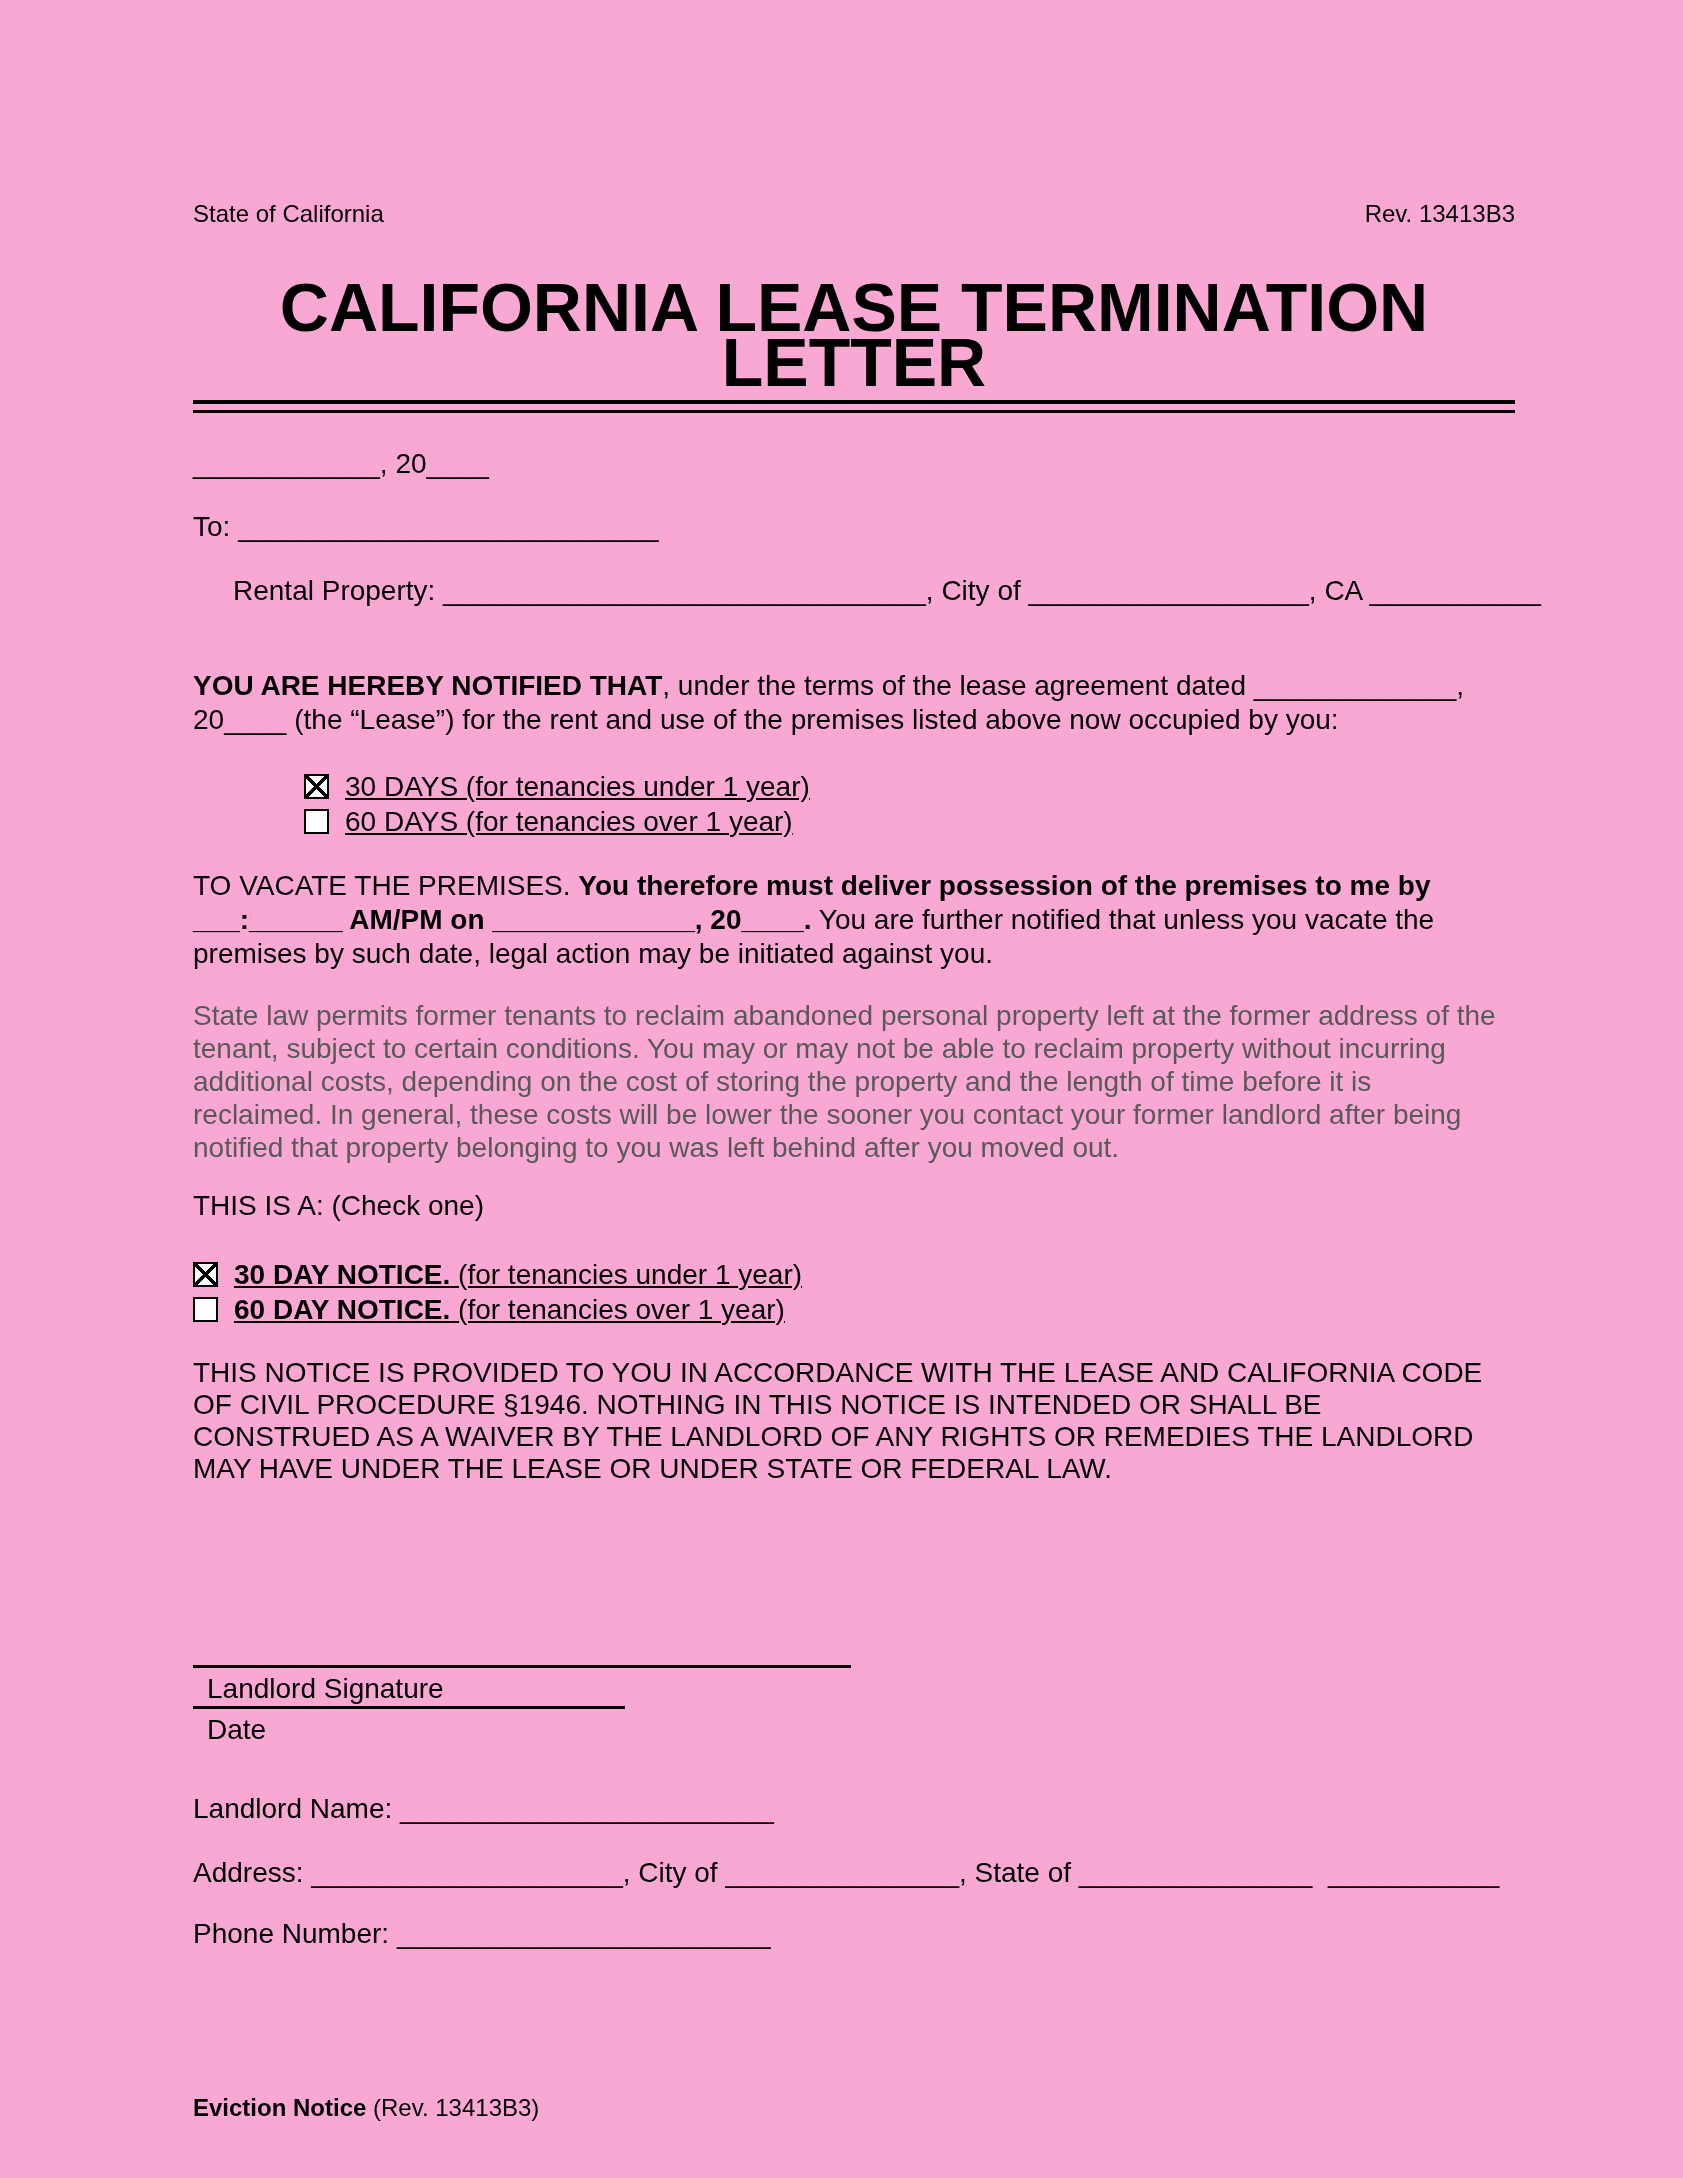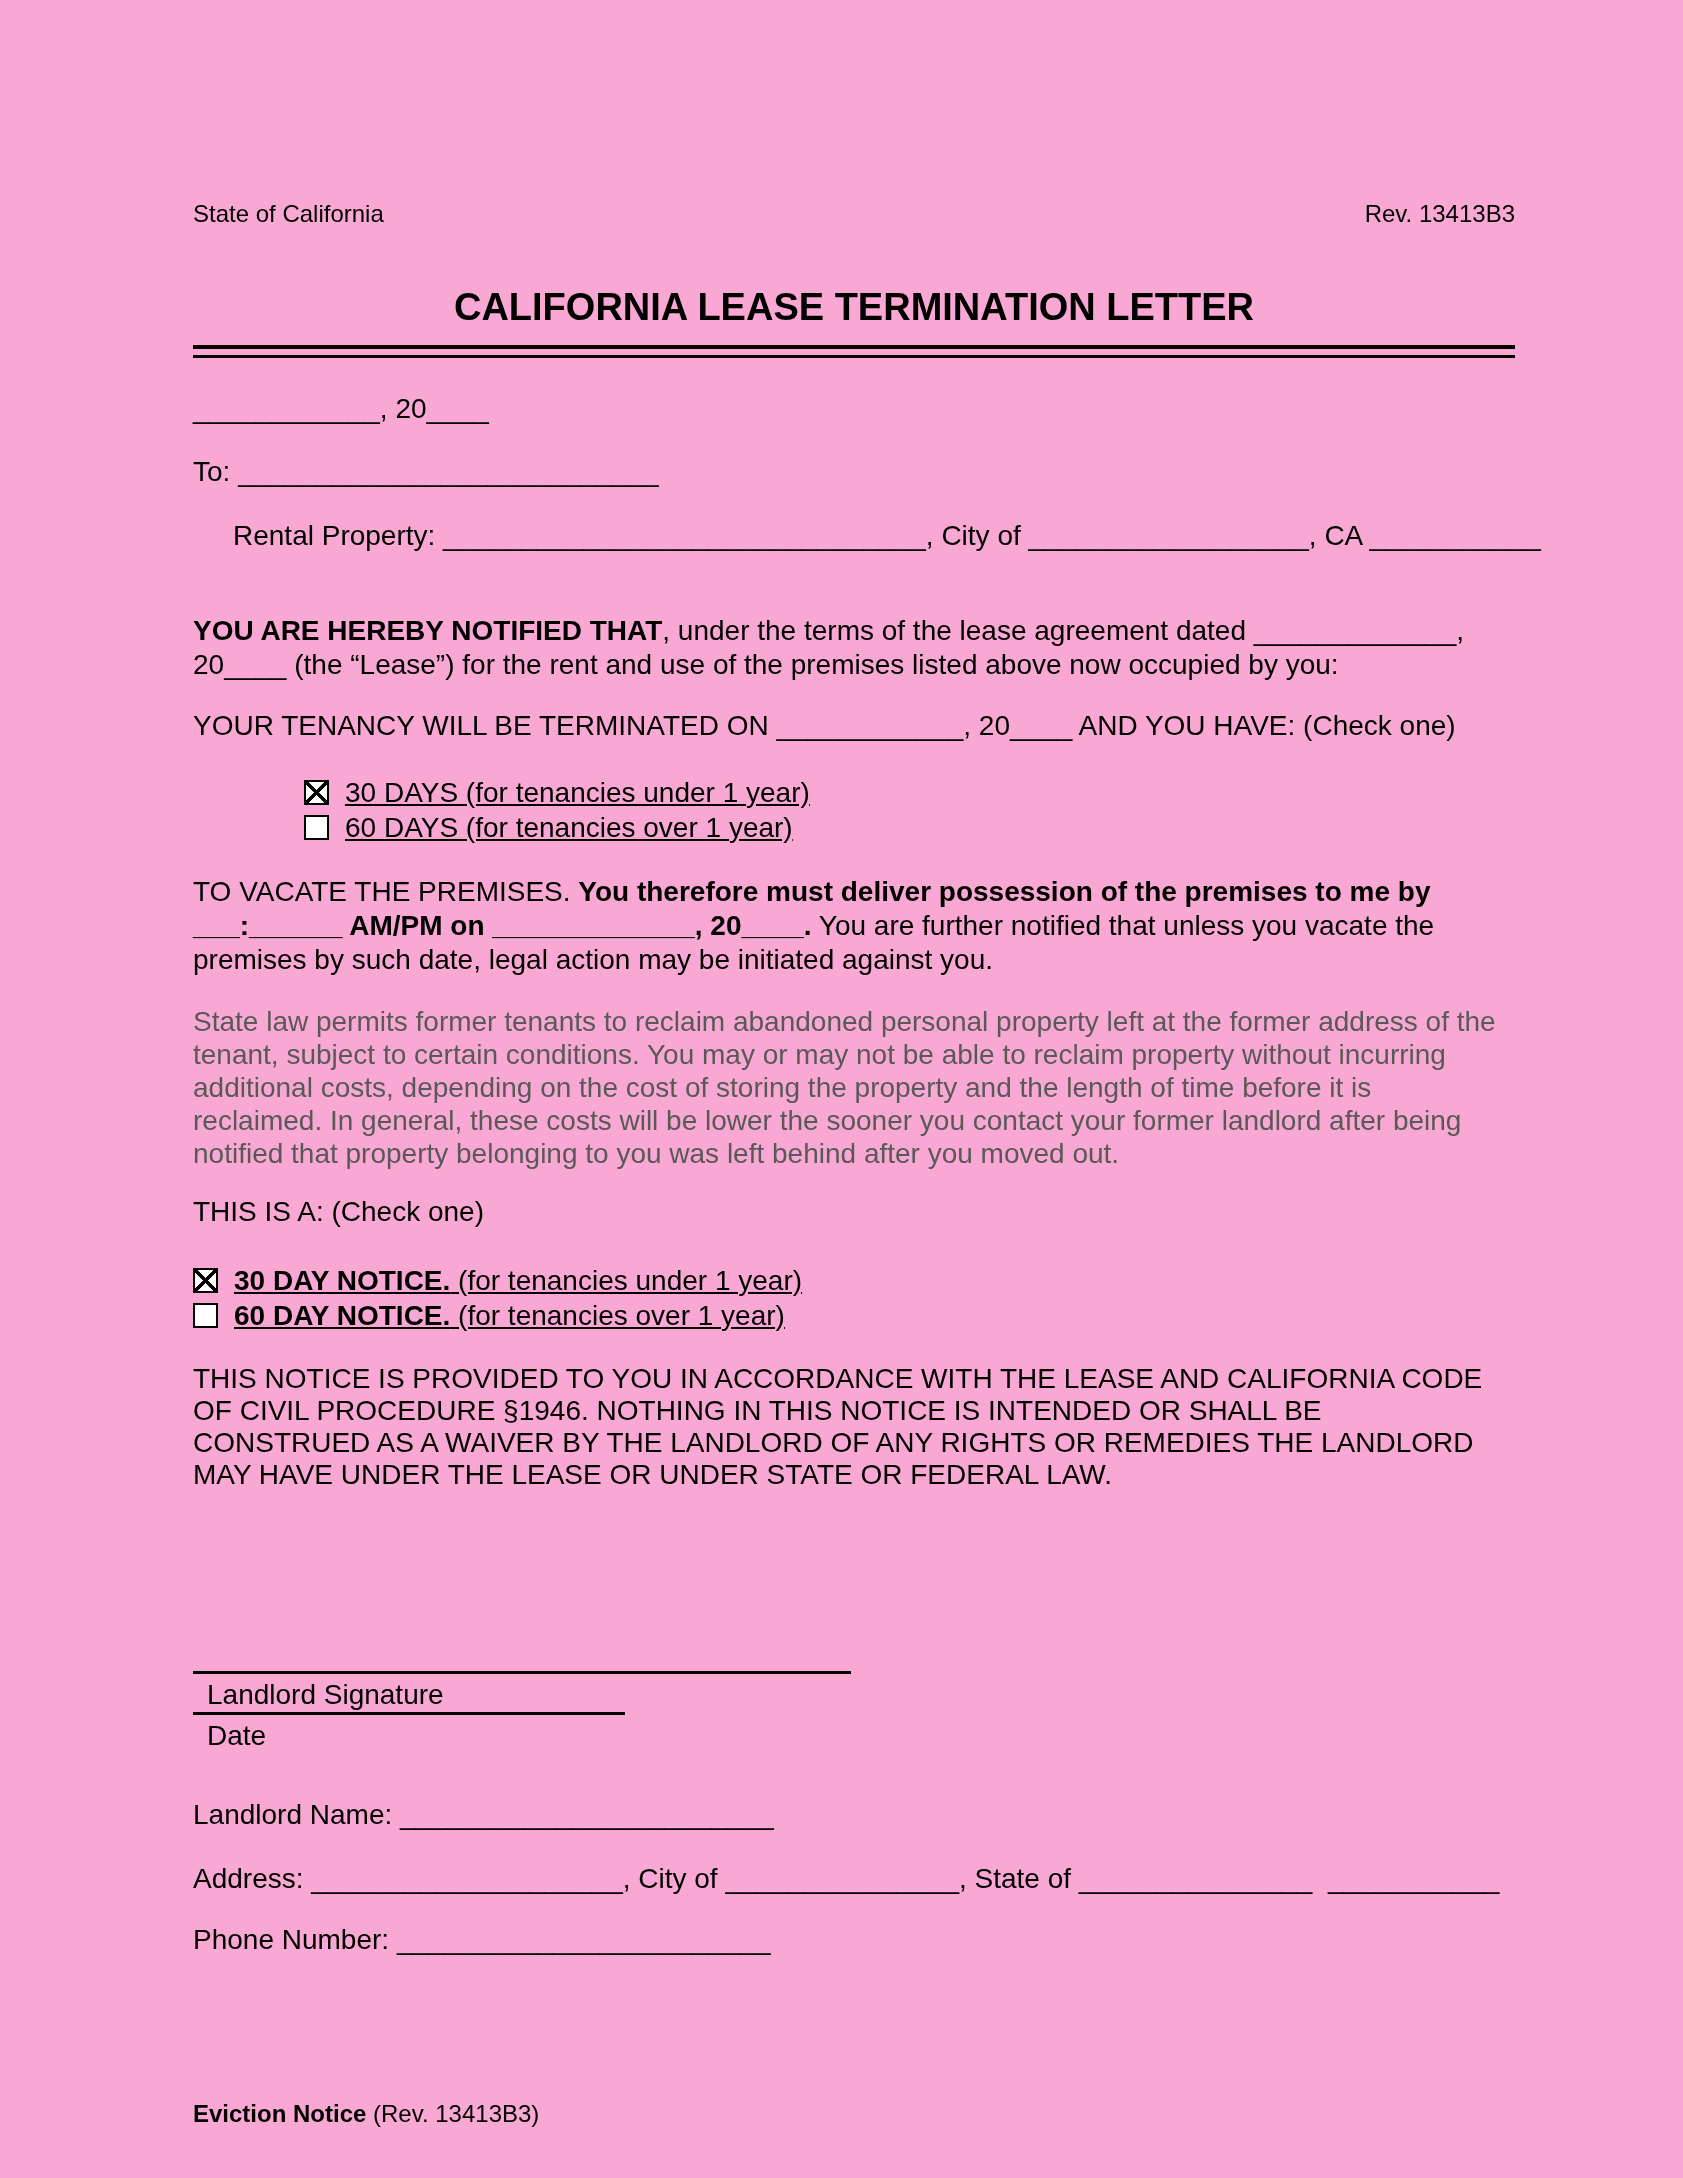--- a/index.html
+++ b/index.html
@@ -15,21 +15,21 @@
     overflow: hidden;
   }
   .b { font-weight: bold; }
   .line, .para { white-space: pre; }
   .doc-header {
     display: flex; justify-content: space-between;
     font-size: 24px; line-height: 26px;
   }
   .title {
     margin-top: 53px;
-    font-size: 38px; line-height: 55px;
+    font-size: 68px; line-height: 55px;
     font-weight: bold; text-align: center;
   }
   .title-rule {
     margin-top: 10px; height: 6px;
     border-top: 4px solid #000; border-bottom: 3px solid #000;
   }
   .mt-date      { margin-top: 34px; }
   .mt-to        { margin-top: 29px; }
   .mt-rental    { margin-top: 30px; margin-left: 40px; }
   .mt-notified  { margin-top: 61px; }
@@ -80,21 +80,20 @@
   <div class="title">CALIFORNIA LEASE TERMINATION LETTER</div>
   <div class="title-rule"></div>
 
   <div class="line mt-date">____________, 20____</div>
   <div class="line mt-to">To: ___________________________</div>
   <div class="line mt-rental">Rental Property: _______________________________, City of __________________, CA ___________</div>
 
   <div class="para mt-notified"><span class="b">YOU ARE HEREBY NOTIFIED THAT</span><span>, under the terms of the lease agreement dated _____________,
 20____ (the “Lease”) for the rent and use of the premises listed above now occupied by you:</span></div>
 
-  <div class="line mt-tenancy">YOUR TENANCY WILL BE TERMINATED ON ____________, 20____ AND YOU HAVE: (Check one)</div>
 
   <div class="mt-chk1 indent">
     <div class="chk-row">
       <span class="checkbox checked"></span>
       <span class="chk-label">30 DAYS (for tenancies under 1 year)</span>
     </div>
     <div class="chk-row">
       <span class="checkbox"></span>
       <span class="chk-label">60 DAYS (for tenancies over 1 year)</span>
     </div>

